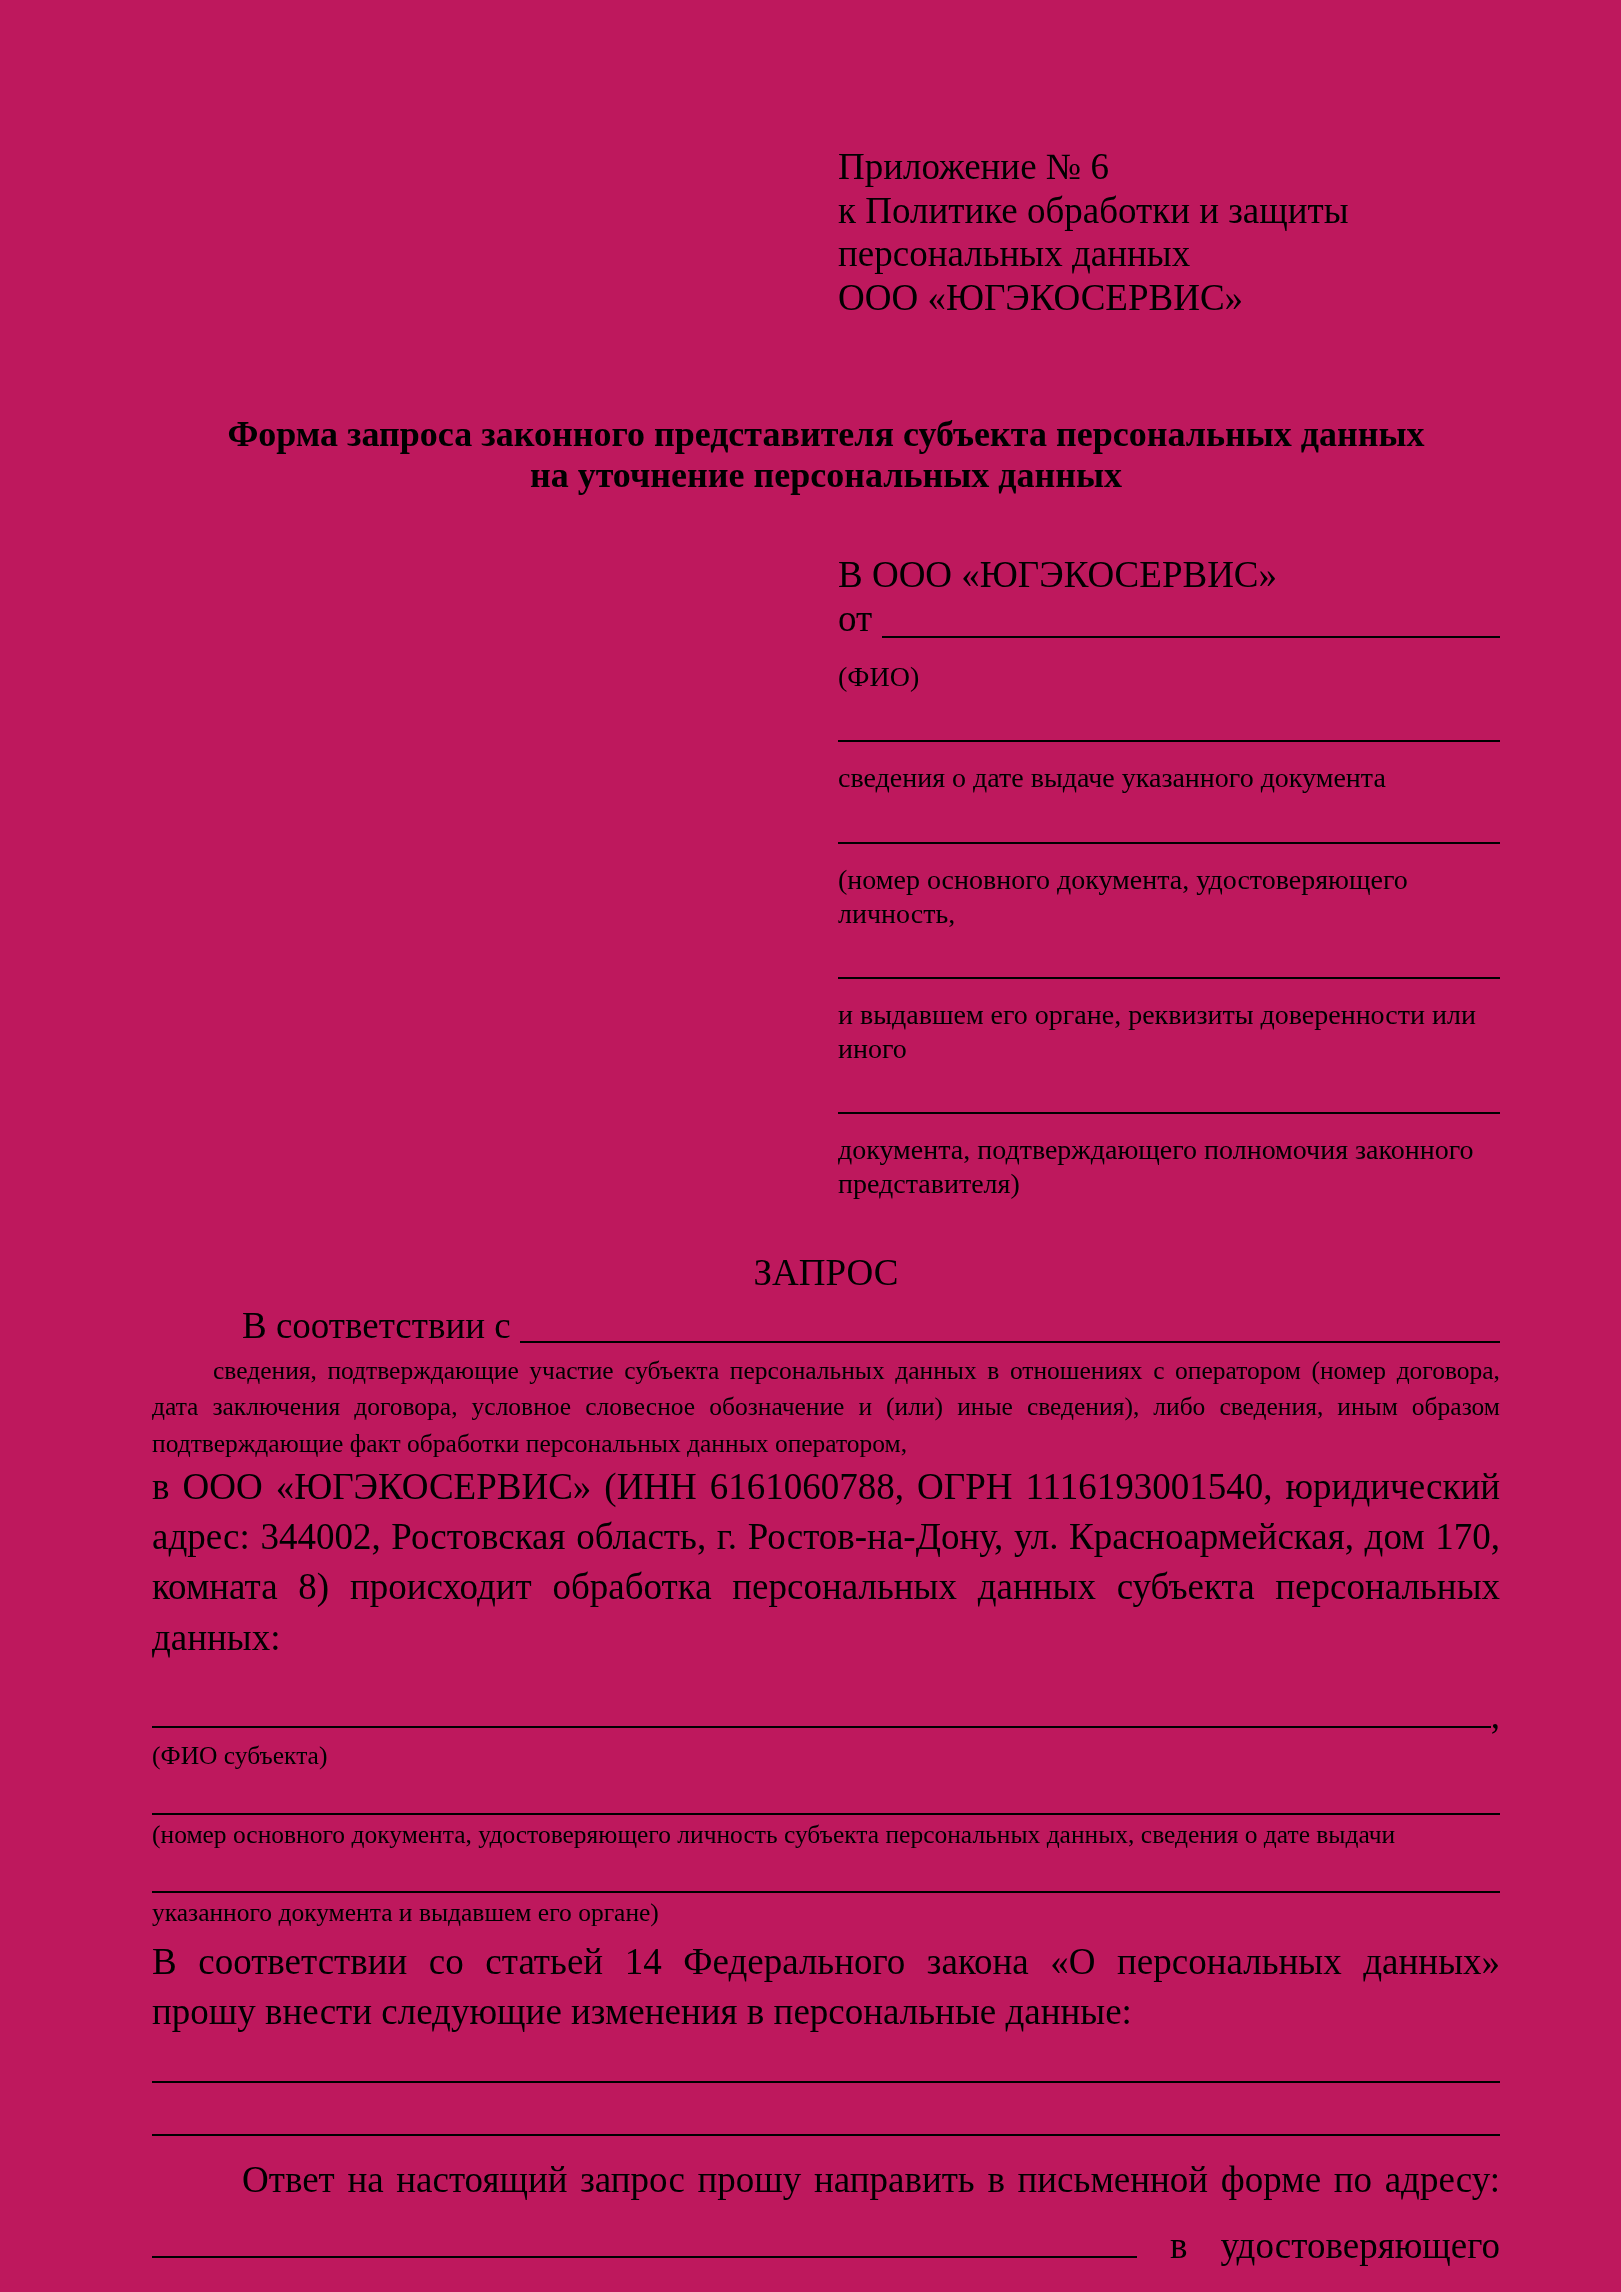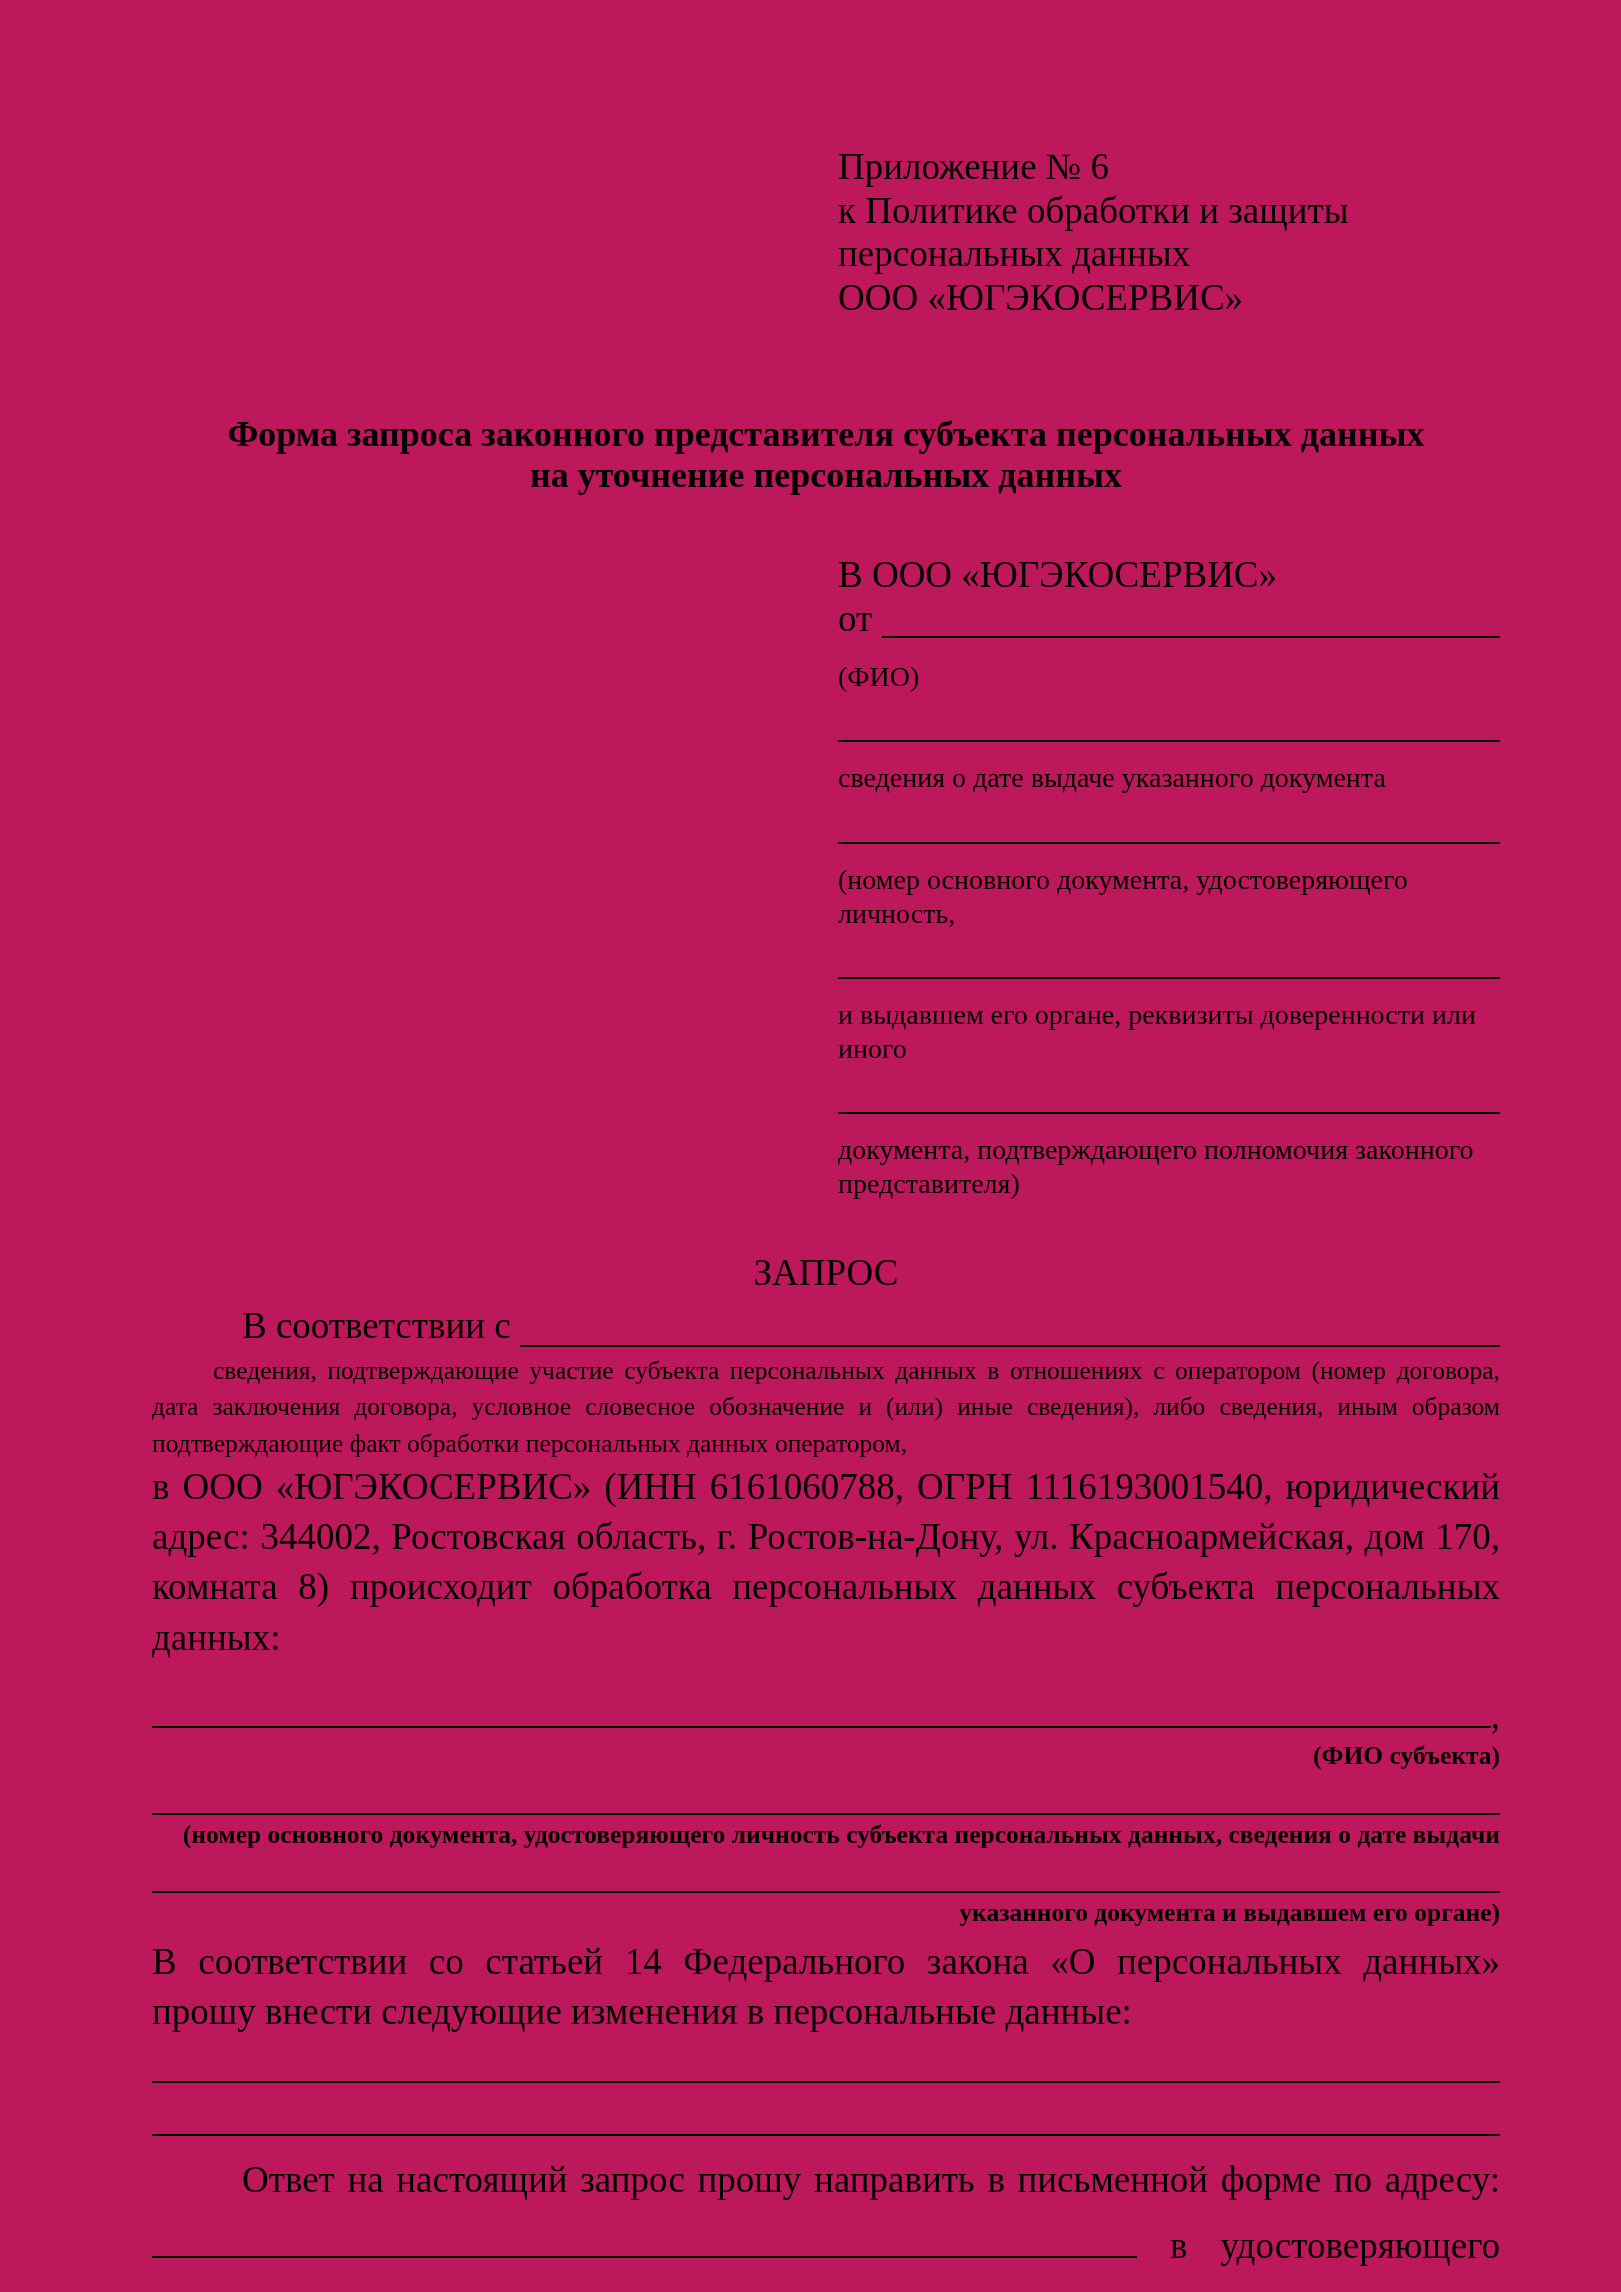--- a/index.html
+++ b/index.html
@@ -67,21 +67,21 @@
   }
   .addressee .group { margin-top: 0; }
   
   .zapros-heading {
     margin-top: 51px;
     text-align: center;
     font-size: 37px;
   }
   .sootv-line {
     display: flex;
-    align-items: flex-end;
+    align-items: flex-start;
     margin-top: 9.8px;
     font-size: 37px;
   }
   .sootv-line .indent { width: 90px; flex: 0 0 auto; }
   .sootv-line .label { white-space: pre; }
   .small-note {
     font-size: 25.5px;
     line-height: 1.42;
     text-align: justify;
     text-indent: 61px;
@@ -96,23 +96,22 @@
     display: flex;
     align-items: baseline;
     font-size: 37px;
     margin-top: 25.5px;
   }
   .subject-line .fill { margin-left: 0; }
   .subject-line .suffix { white-space: pre; }
   .caption-wide {
     font-size: 25.5px;
     line-height: 1.2;
-    text-align: right;
+    text-align: left;
     margin-top: 4.9px;
-    font-weight: bold;
   }
   .rule-row {
     border-bottom: 2.9px solid #000;
   }
   .rule-1 { height: 43px; }
   .rule-2 { height: 51px; }
   .rule-3 { height: 41px; }
   .law-par { margin-top: 8px; }
   
   .answer-line1 {

